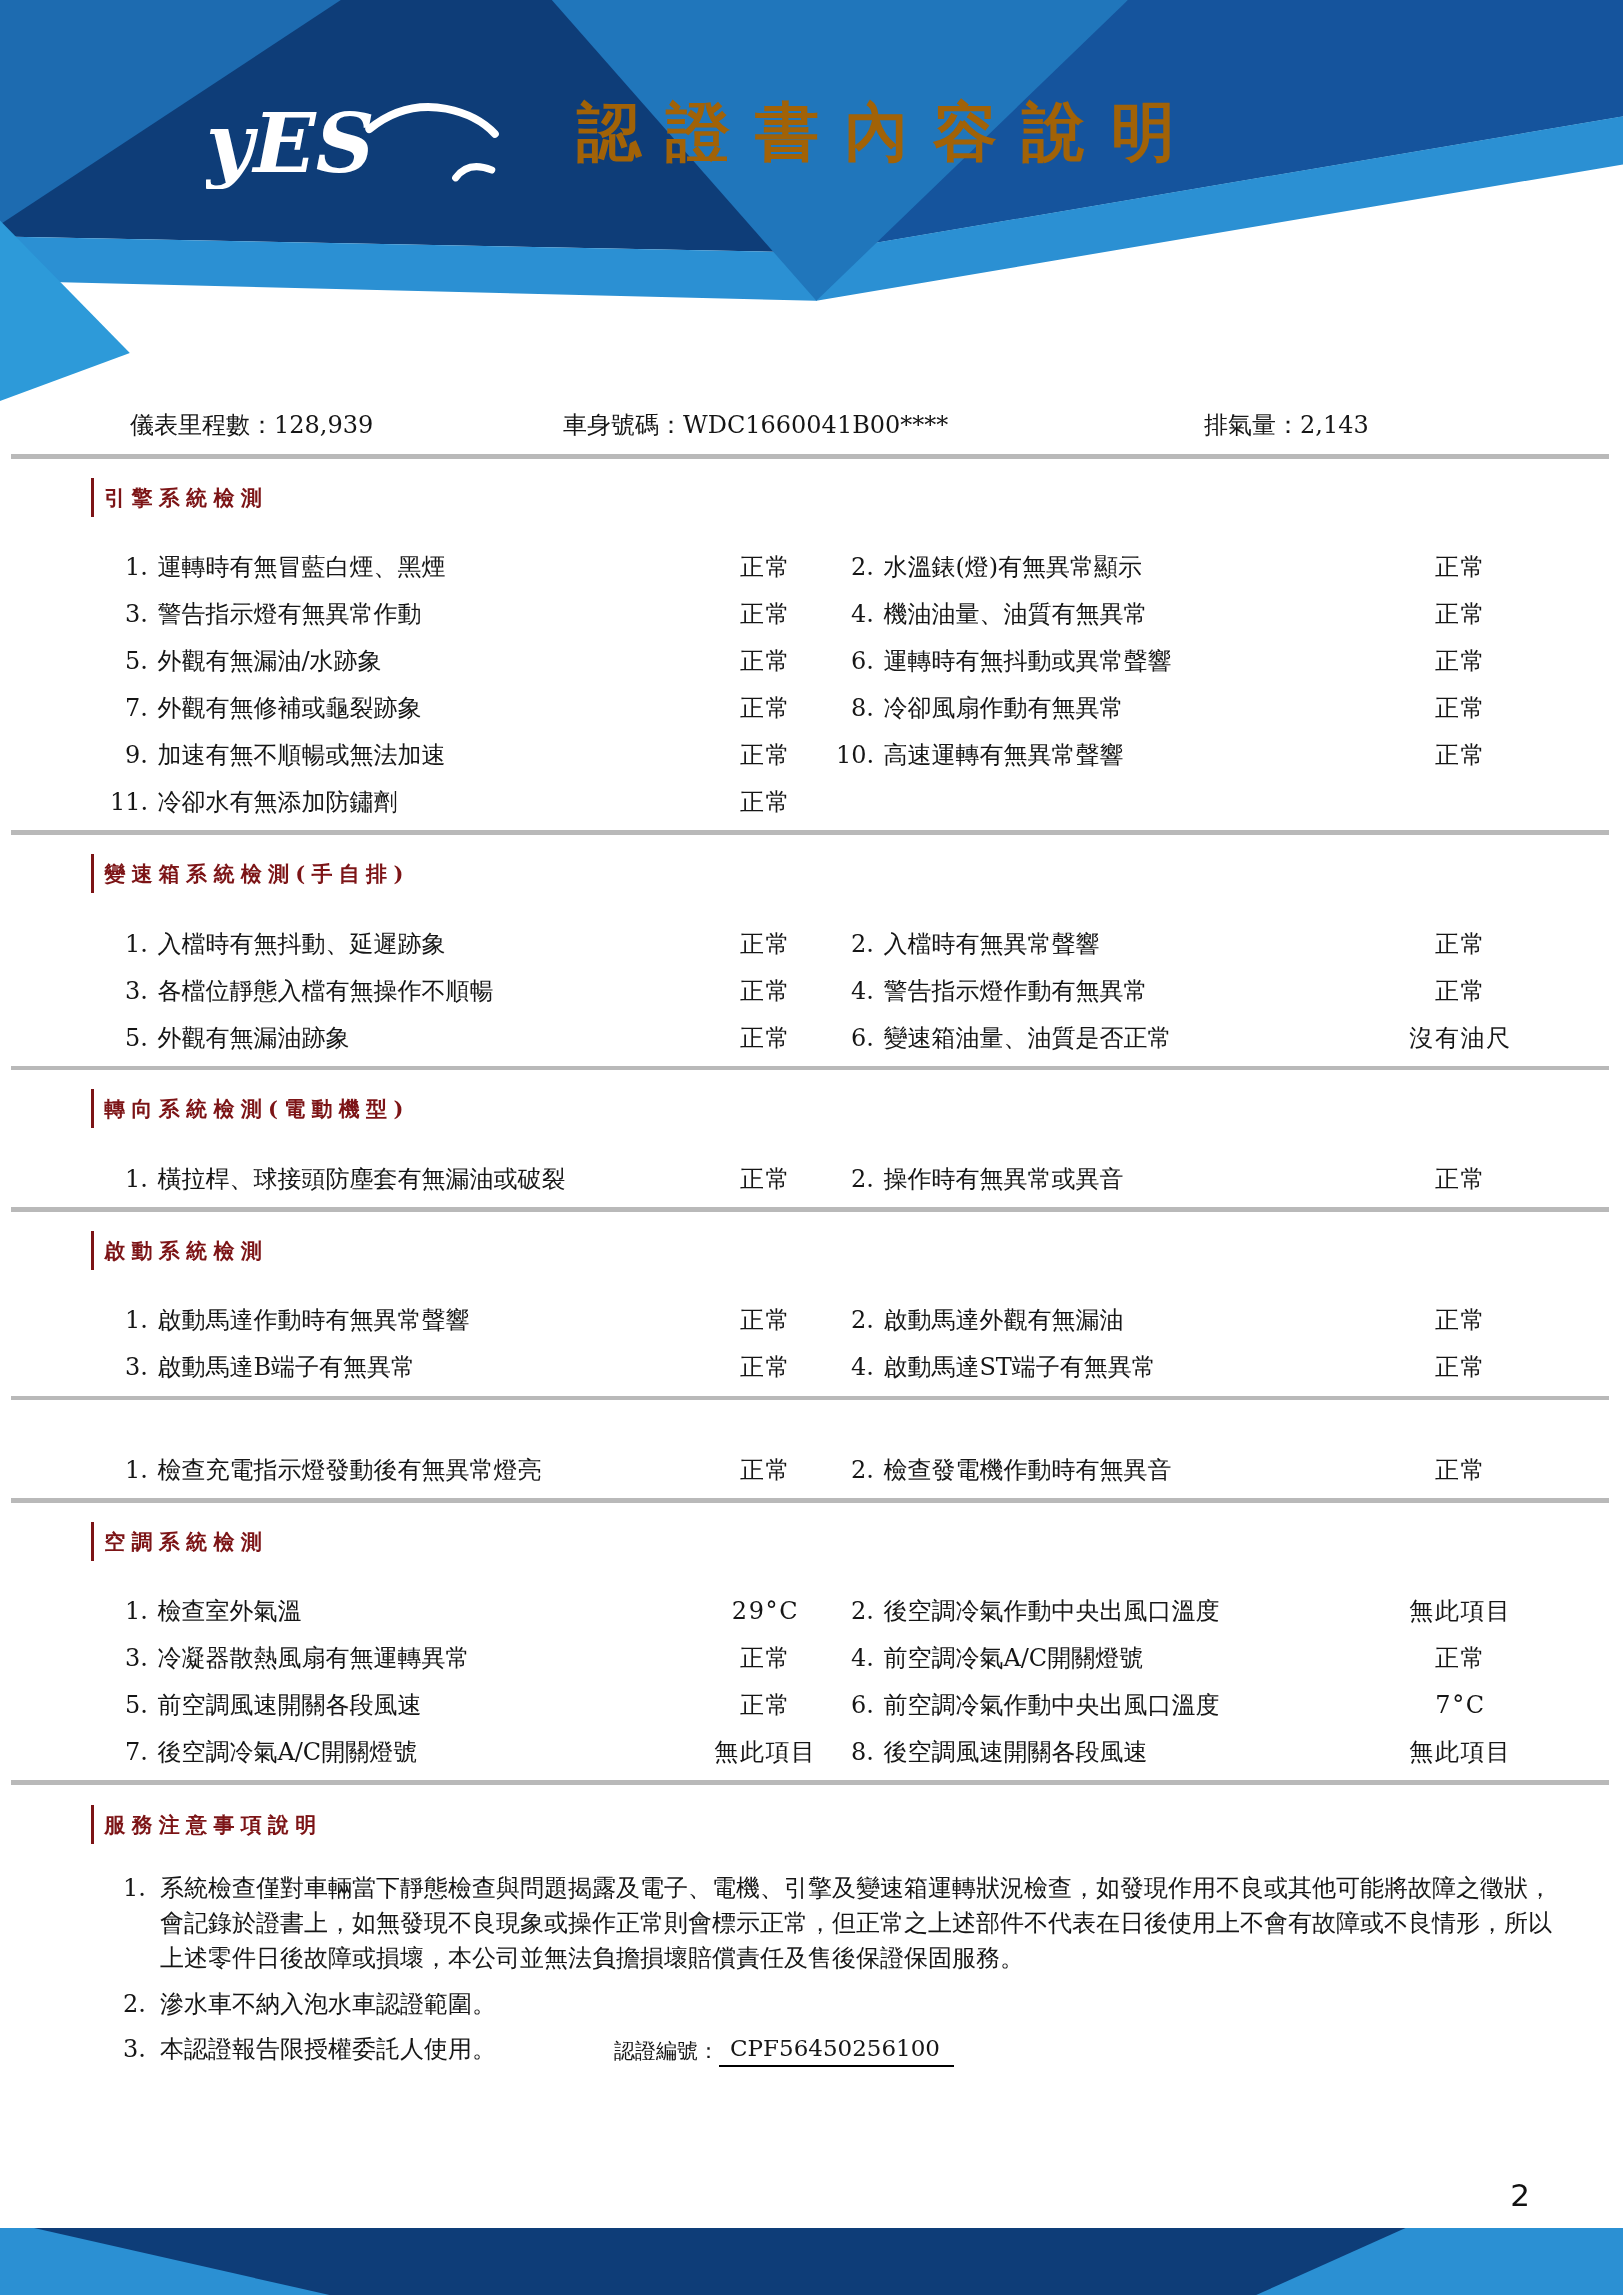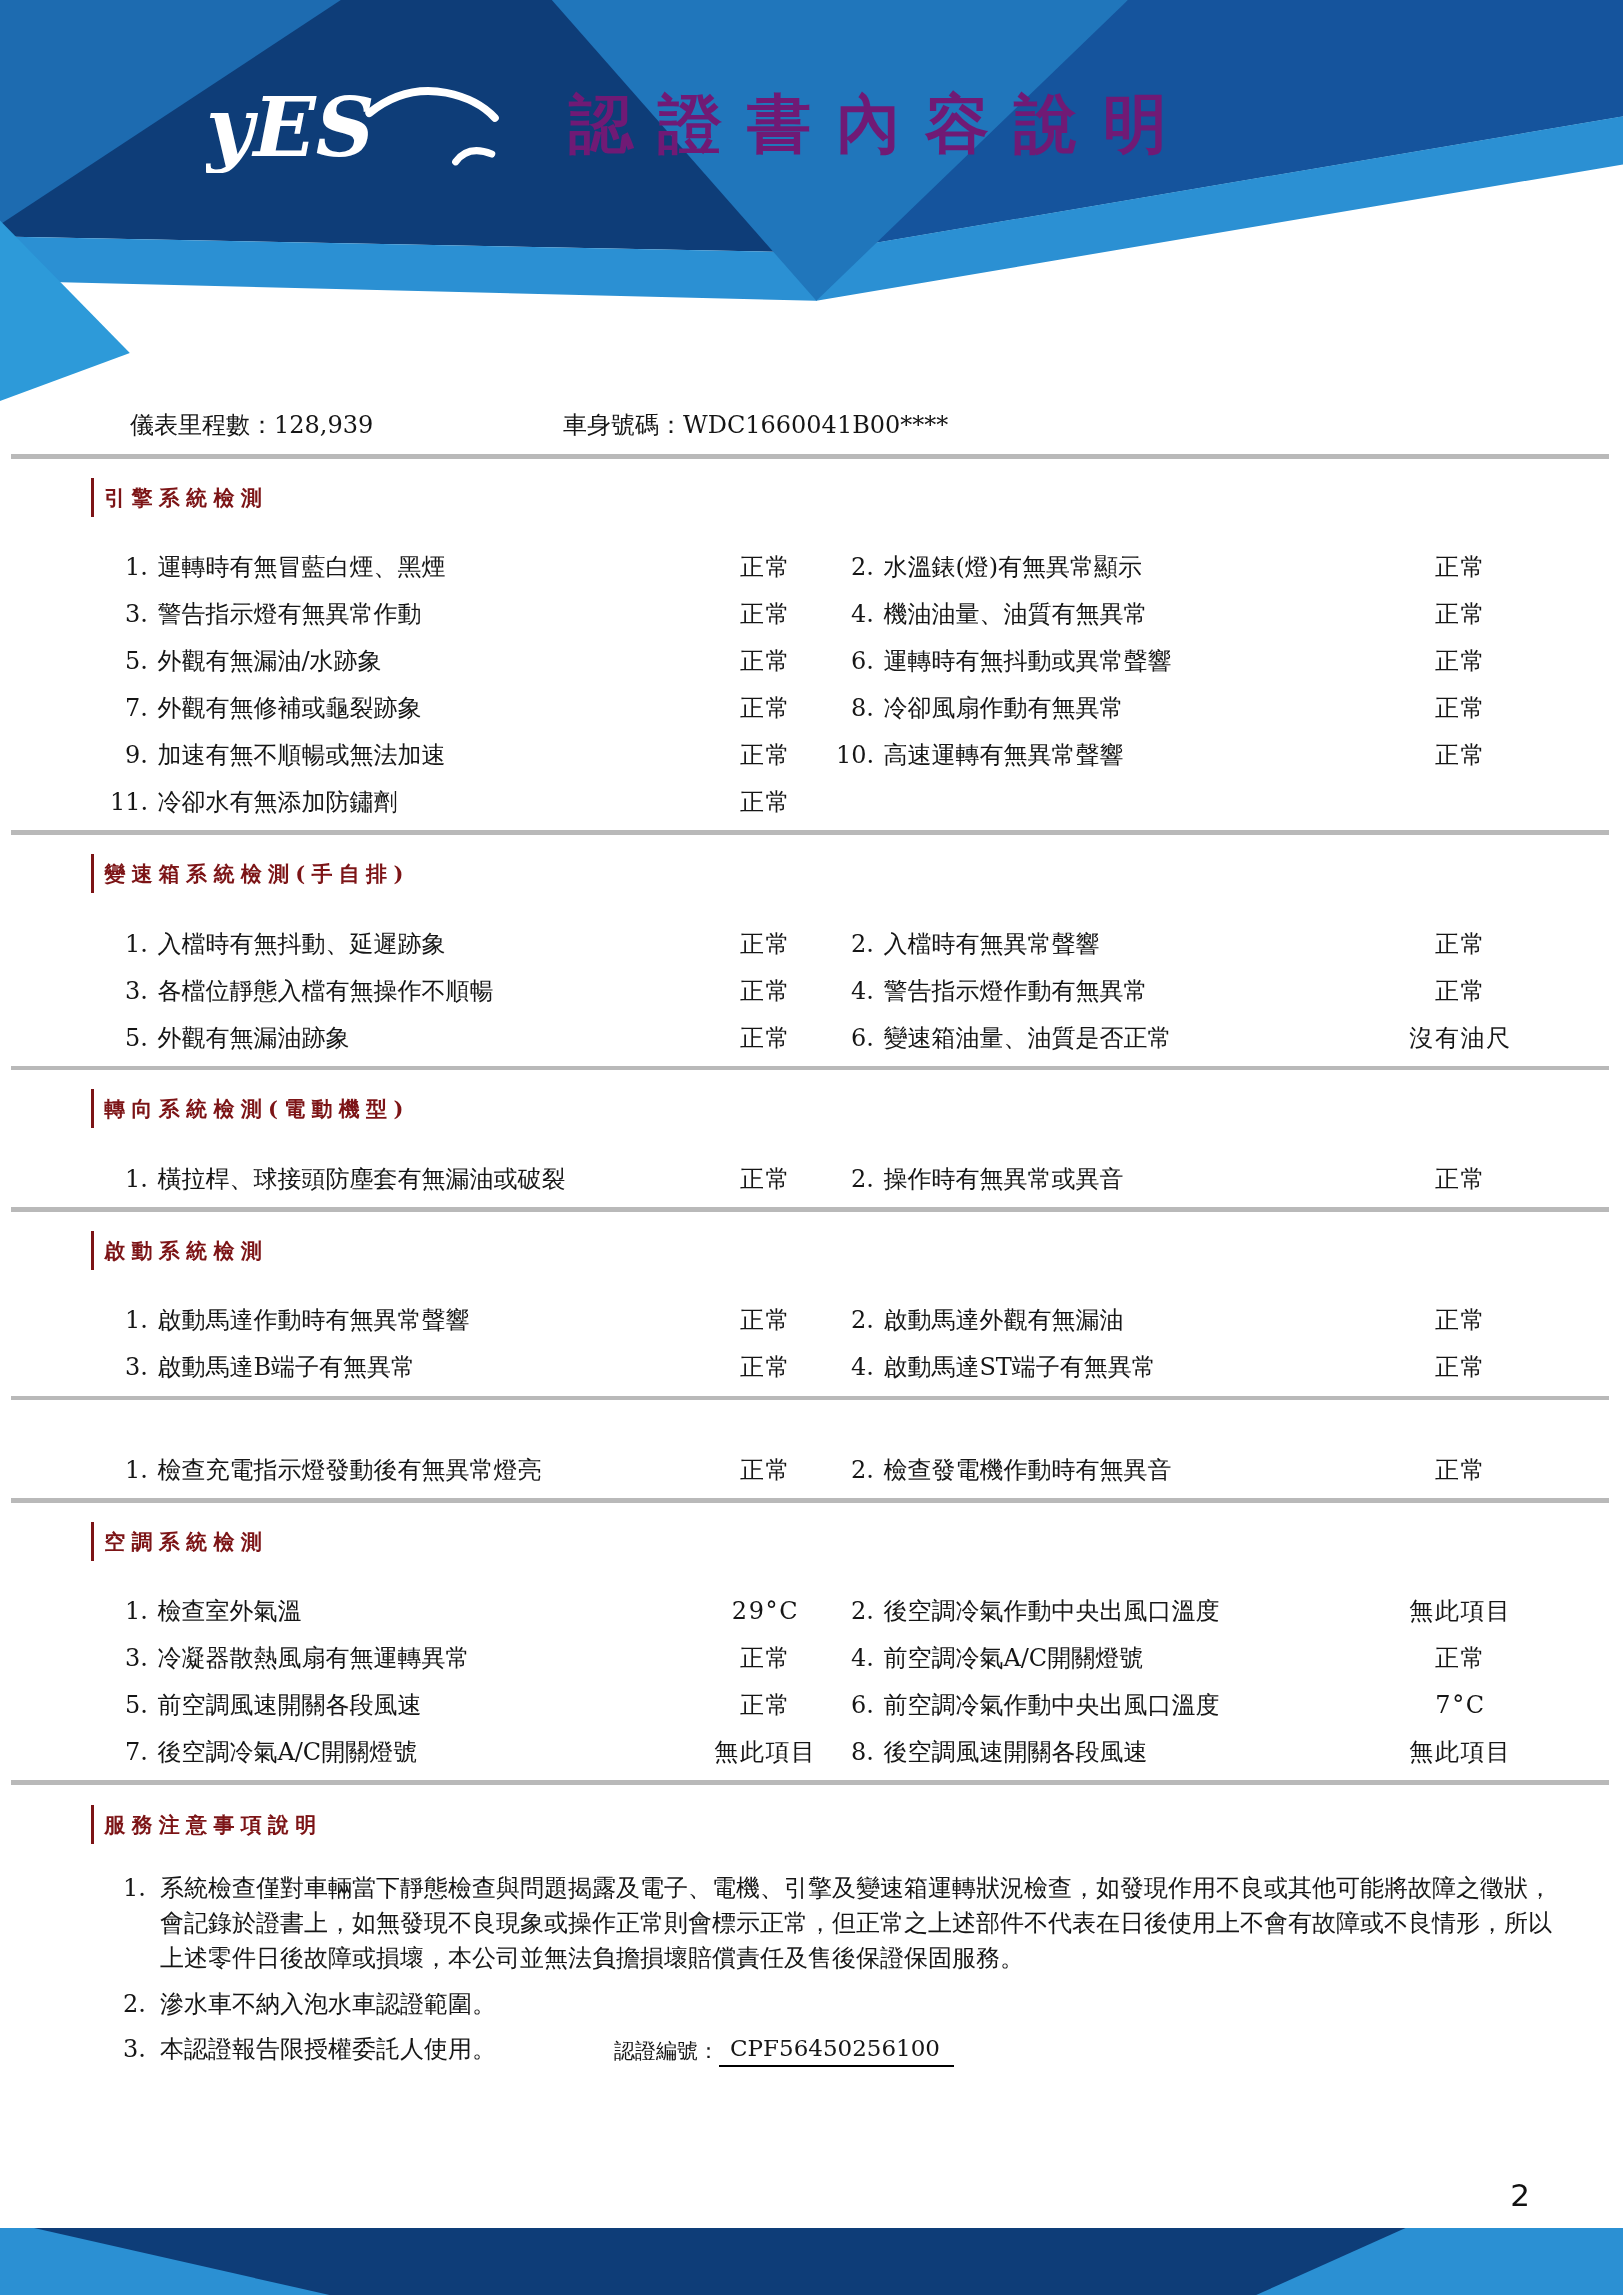--- a/index.html
+++ b/index.html
@@ -11,21 +11,21 @@
   
   header{position:relative;height:401px;background:#fff;}
   .shape{position:absolute;inset:0;}
   .s-navy {background:var(--navy);  clip-path:polygon(0 0,100% 0,100% 29%,50.3% 63%,0 59%);}
   .s-band {background:var(--blue-bright);clip-path:polygon(0 59%,50.3% 63%,100% 29%,100% 41%,50.3% 75%,0 70%);}
   .s-right{background:var(--navy-light);clip-path:polygon(69.5% 0,100% 0,100% 29%,50.3% 63%);}
   .s-left {background:var(--blue-mid);clip-path:polygon(0 0,21% 0,0 56%);}
   .s-v    {background:var(--blue-v);  clip-path:polygon(34% 0,69.5% 0,50.3% 75%);}
   .s-spike{background:var(--blue-spike);clip-path:polygon(0 55%,8% 88%,0 100%);}
   .brand{position:absolute;left:206px;top:75px;display:flex;align-items:flex-end;gap:41px;}
-  .brand h1{margin:8px;color:#701a75;font-size:64px;line-height:82px;font-weight:bold;letter-spacing:25px;white-space:nowrap;}
+  .brand h1{margin:16px;color:#a16207;font-size:64px;line-height:82px;font-weight:bold;letter-spacing:25px;white-space:nowrap;}
   .logo-svg{display:block;}
   
   .info{margin-top:-83px;padding-left:130px;display:grid;grid-template-columns:433px 641px auto;
         line-height:43px;font-size:24px;}
   
   .divider{height:4.7px;background:var(--divider);margin:0 14px 0 11px;}
   .divider.first{margin-top:7px;}
   
   section.check{padding:19px 0 4.7px;}
   .sec-title{margin-left:91px;border-left:3.9px solid var(--accent);padding-left:10.2px;
@@ -73,20 +73,21 @@
 
   <div class="info" id="info-grid">
       <div class="icell">廠牌：BENZ</div>
       <div class="icell">車型：GLE-CLASS</div>
       <div class="icell">年份：2017/08</div>
       <div class="icell">排檔型式：手自排</div>
       <div class="icell">引擎號碼：無引擎號碼</div>
       <div class="icell">車門數：5門</div>
       <div class="icell">儀表里程數：128,939</div>
       <div class="icell">車身號碼：WDC1660041B00****</div>
+      <div class="icell">排氣量：2,143</div>
     </div>
 
   <div class="divider first"></div>
 
   <div id="sections">
   <section class="check">
     <div class="sec-title">引擎系統檢測</div>
     <div class="rows">
           <div class="cell item">
             <span class="no">1.</span>

